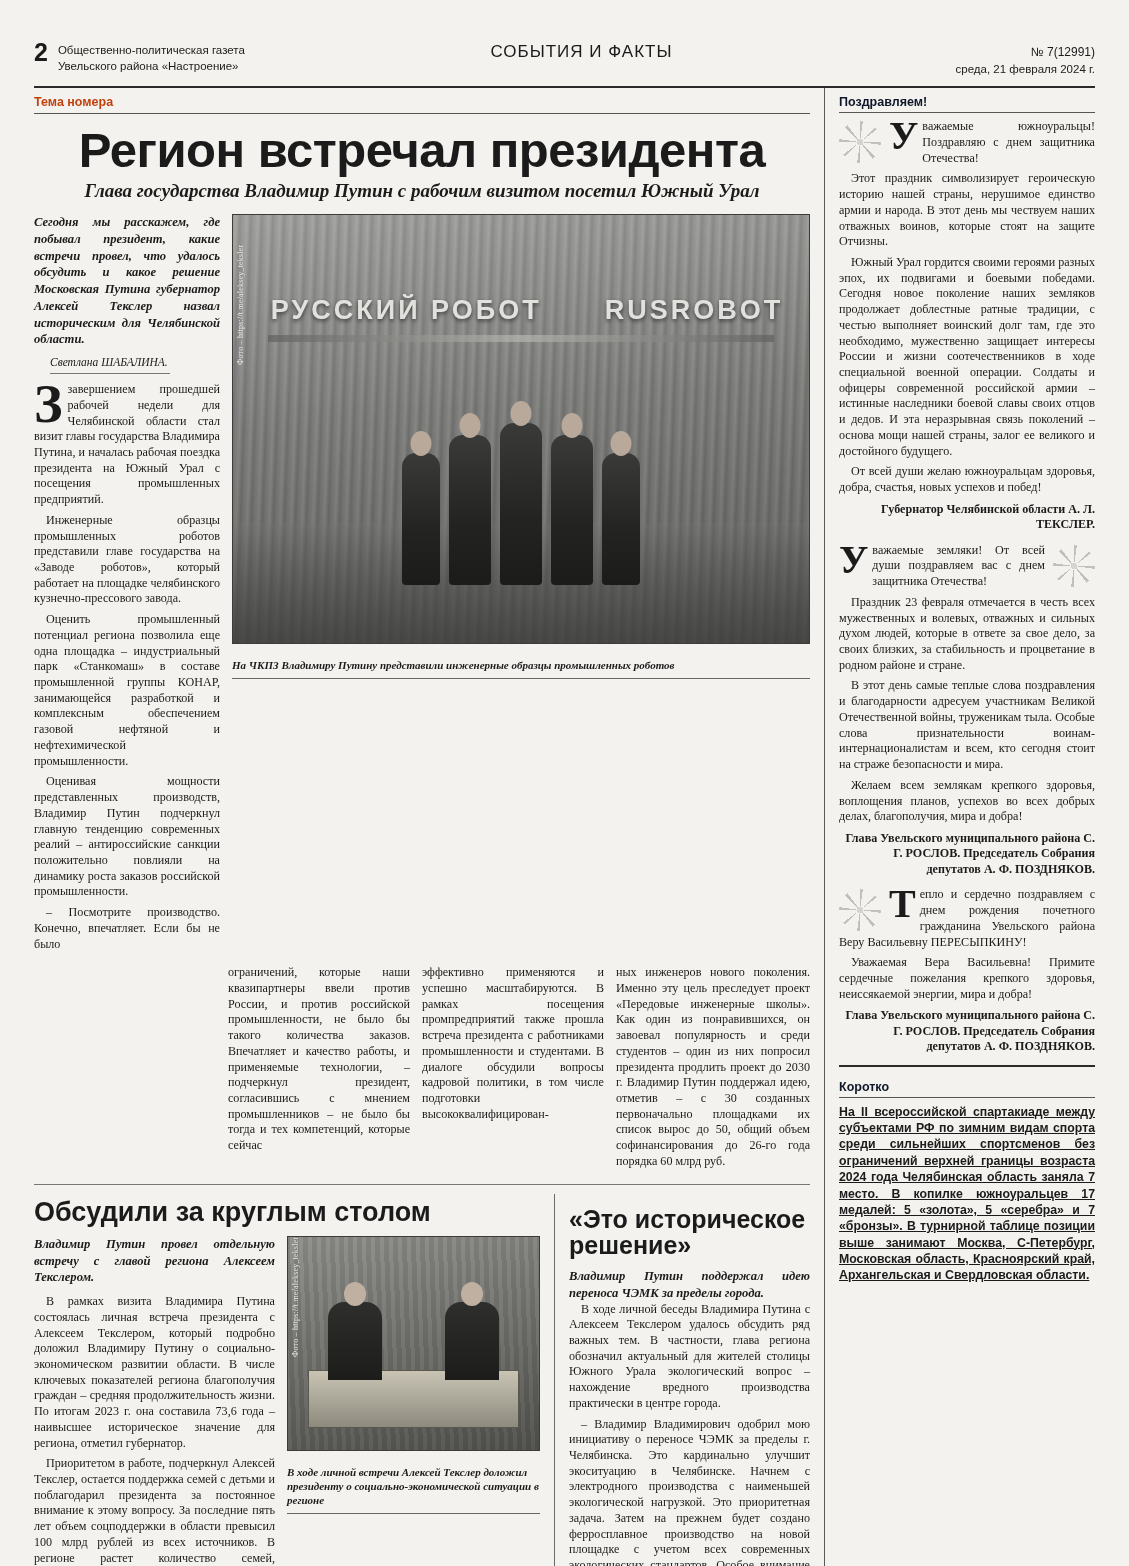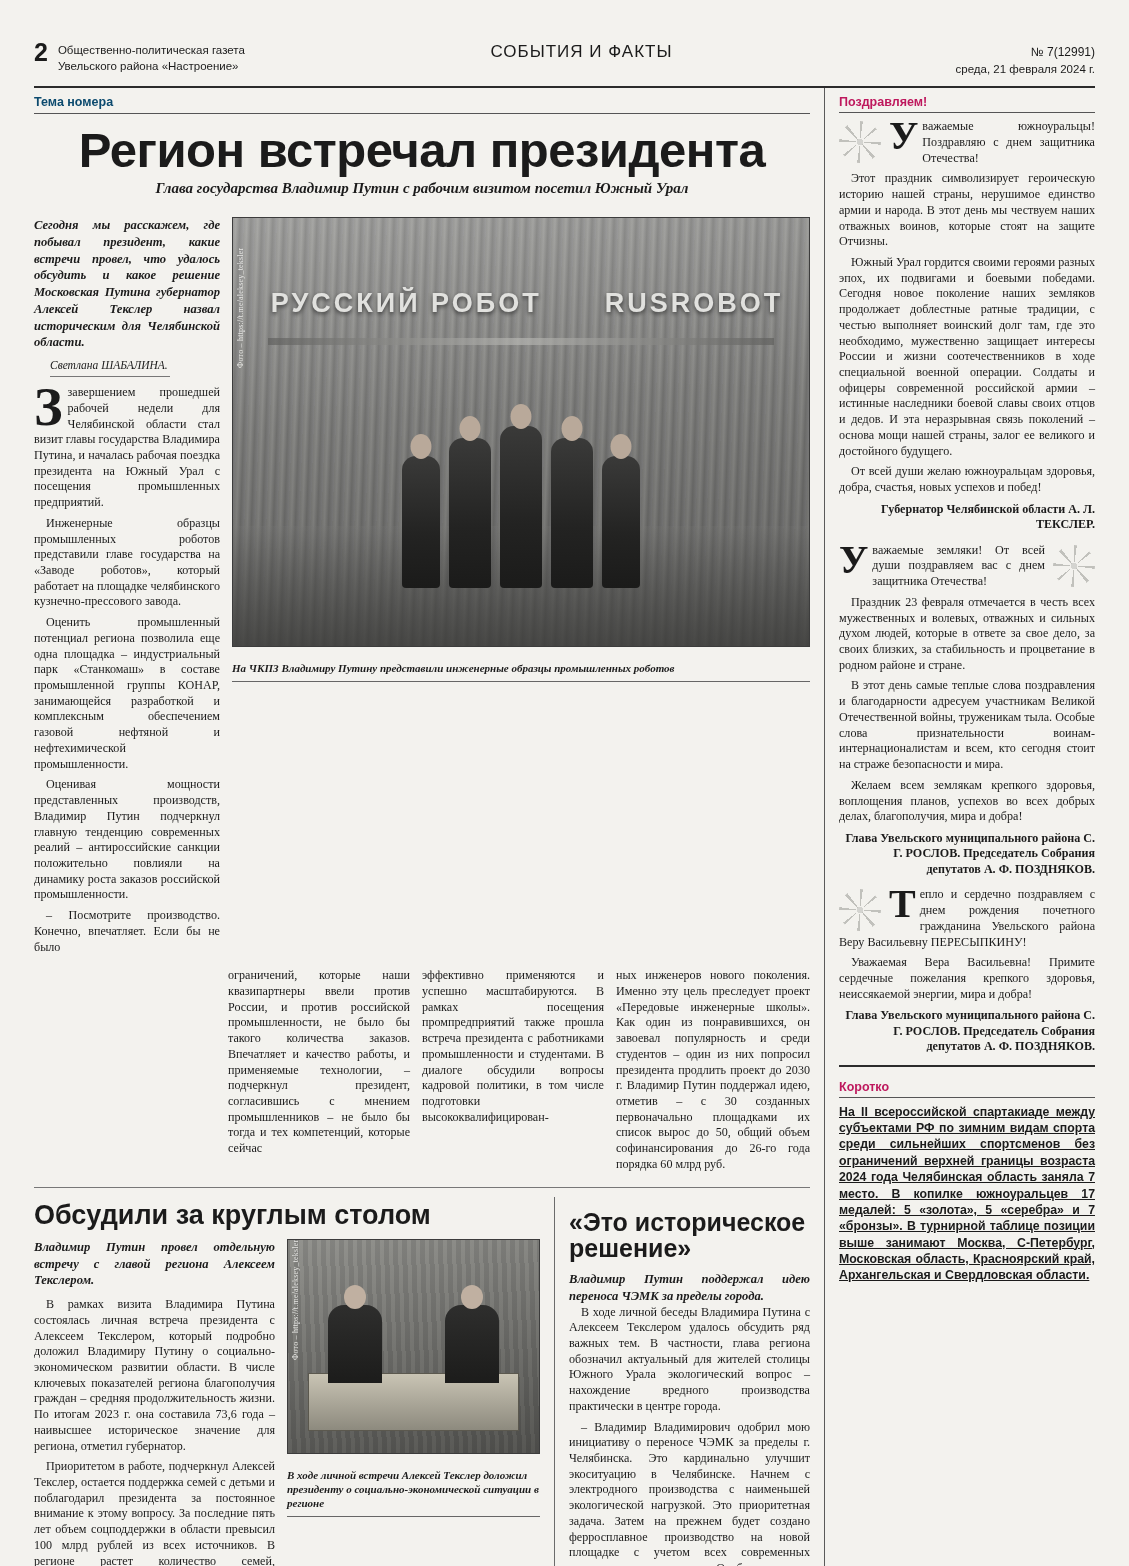--- a/index.html
+++ b/index.html
@@ -70,39 +70,39 @@
   .right-zone{
     width:271px;
     box-sizing:border-box;
     border-left:1px solid #5a5a5a;
     padding-left:14px;
   }
   .sec-label{
     font-family:"Liberation Sans", sans-serif;
     font-weight:bold;
     font-size:12.5px;
-    color:#0c4a6e;
+    color:#c2410c;
     margin:7px 0 4px 0;
   }
   .hr-red{height:1px;background:#555;margin-bottom:6px;}
   h1.headline{
     font-family:"Liberation Sans", sans-serif;
     font-weight:bold;
     font-size:49px;
     line-height:1.02;
     text-align:center;
     margin:12px 0 4px 0;
     letter-spacing:-0.5px;
   }
   .subhead{
     text-align:center;
     font-style:italic;
     font-weight:bold;
-    font-size:15px;
-    margin-bottom:20px;
+    font-size:19px;
+    margin-bottom:12px;
     font-family:"Liberation Serif", serif;
   }
   .lead-cols{display:flex;}
   .lead-col{
     width:198px;
     box-sizing:border-box;
     padding-right:12px;
   }
   .lead-bold{
     font-weight:bold;
@@ -144,21 +144,21 @@
       linear-gradient(175deg, rgba(255,255,255,.14) 0%, rgba(0,0,0,.12) 45%, rgba(0,0,0,.32) 100%),
       repeating-linear-gradient(92deg, #8d8d8a 0px, #9a9a97 3px, #7e7e7c 7px, #909090 11px),
       #8b8b88;
     position:relative;
     overflow:hidden;
     border:1px solid #3c3c3c;
     box-sizing:border-box;
   }
   .photo .robotext{
     position:absolute;
-    top:70px;left:0;right:0;
+    top:80px;left:0;right:0;
     text-align:center;
     font-family:"Liberation Sans", sans-serif;
     font-weight:bold;
     font-size:27px;
     letter-spacing:3px;
     color:#e9e9e6;
     text-shadow:0 2px 4px rgba(0,0,0,.6);
     opacity:.92;
     padding-left:12px;
   }
@@ -250,21 +250,21 @@
     content:"";position:absolute;top:-20px;left:50%;transform:translateX(-50%);
     width:22px;height:24px;border-radius:50%;background:#c0b0a1;
   }
   h3.col-head{
     font-family:"Liberation Sans", sans-serif;
     font-weight:bold;font-size:25px;line-height:1.05;margin:12px 0 10px 0;
   }
   
   .rail-head{
     font-family:"Liberation Sans", sans-serif;
-    font-weight:bold;font-size:12.5px;color:#be185d;margin:7px 0 3px 0;
+    font-weight:bold;font-size:12.5px;color:#0f172a;margin:7px 0 3px 0;
   }
   .rail p{
     font-size:12.1px;line-height:1.30;text-align:justify;margin:0 0 5px 0;text-indent:12px;
   }
   .rail p.noind{text-indent:0;}
   .rail .sign{
     font-weight:bold;text-align:right;font-size:12.1px;line-height:1.28;margin:6px 0 10px 0;
     text-indent:0;
   }
   .rail .drop::first-letter{

